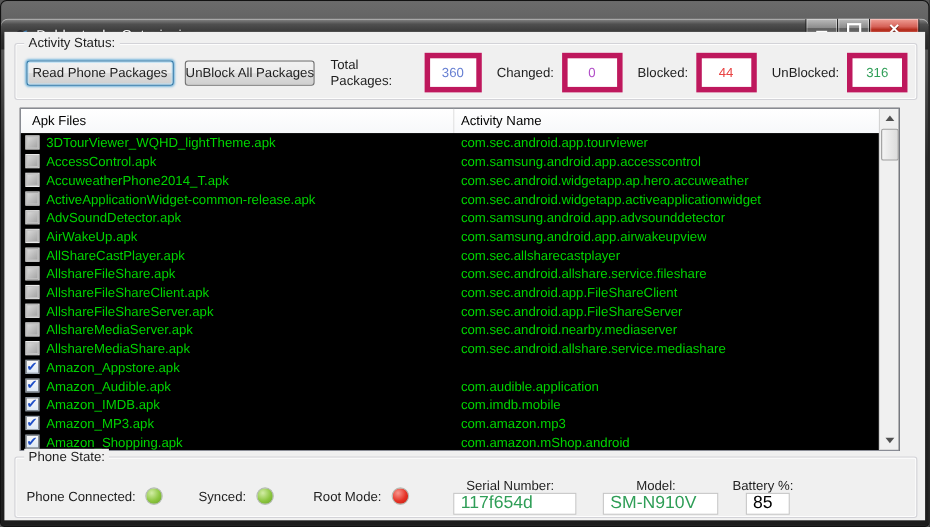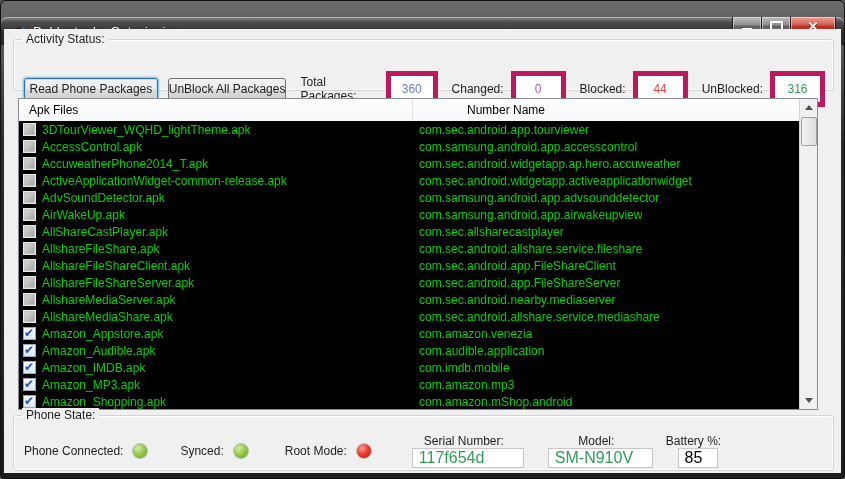--- a/index.html
+++ b/index.html
@@ -23,33 +23,33 @@
     background:linear-gradient(#f0a198,#d66258 40%,#b52e1e 55%,#c6473a);}
   .glyph-min{width:10px;height:3px;background:#fff;box-shadow:0 1px 1px #333;margin-top:6px;}
   .glyph-max{width:9px;height:7px;border:2px solid #fff;box-shadow:0 1px 1px #333;}
   .glyph-close{color:#fff;font-size:13px;font-weight:bold;text-shadow:0 1px 1px #53150e;line-height:1;}
   
   .client{position:absolute;left:3px;right:3px;top:28px;bottom:5px;background:#f0f0f0;}
   .groupbox{position:absolute;border:1px solid #d3d3d8;border-radius:3px;box-shadow:inset 0 0 0 1px #fdfdfd;}
   .gb-legend{position:absolute;top:-8px;left:8px;background:#f0f0f0;padding:0 4px;font-size:12px;color:#1e1e1e;}
   
   .gb-activity{left:9px;top:10px;width:819px;height:50px;}
-  .act-row{position:absolute;left:10px;right:8px;top:31px;display:flex;align-items:center;}
+  .act-row{position:absolute;left:10px;right:8px;top:8px;display:flex;align-items:center;}
   .btn{height:23px;box-sizing:border-box;border:1px solid #707070;border-radius:3px;font-size:12px;color:#1e1e1e;
     background:linear-gradient(#f2f2f2 0%,#ebebeb 49%,#dddddd 50%,#cfcfcf 100%);
     display:flex;align-items:center;justify-content:center;font-family:"Liberation Sans",sans-serif;}
   .btn-read{width:143px;border:1px solid #2a76a8;box-shadow:0 0 2px 1px #7ab8dd,inset 0 0 0 1px #b9e0f5;}
   .btn-unblock{width:127px;margin-left:10px;}
   .counter{display:flex;align-items:center;margin-left:14px;}
   .cnt-label{font-size:12px;color:#1e1e1e;}
   .cnt-value{width:55px;height:36px;box-sizing:border-box;border:5px solid #be185d;background:#fff;margin-left:7px;
     display:flex;align-items:center;justify-content:center;font-size:12px;}
   
   .listview{position:absolute;left:14px;top:69px;width:800px;height:312px;box-sizing:border-box;border:1px solid #898c95;background:#000;}
-  .lv-header{position:absolute;left:0;top:0;right:17px;height:22px;background:linear-gradient(#ffffff,#f7f8fa);border-bottom:1px solid #d0d0d0;display:flex;gap:48px;}
+  .lv-header{position:absolute;left:0;top:0;right:17px;height:22px;background:linear-gradient(#ffffff,#f7f8fa);border-bottom:1px solid #d0d0d0;display:flex;}
   .lv-h-col{font-size:12px;color:#000;display:flex;align-items:center;padding-left:10px;box-sizing:border-box;}
   .lv-h-col.c1{width:394px;border-right:1px solid #e2e2e2;}
   .lv-h-col.c2{flex:1;padding-left:6px;}
   .lv-body{position:absolute;left:0;top:22px;right:17px;bottom:0;background:#000;overflow:hidden;}
   .lv-row{height:17px;display:flex;align-items:center;}
   .cbx{width:13px;height:13px;box-sizing:border-box;margin-left:4px;flex:0 0 auto;position:relative;}
   .cbx.unchecked{border:1px solid #e9e9e9;background:linear-gradient(135deg,#dedede,#9f9f9f);box-shadow:inset 0 0 0 1px #c4c4c4;}
   .cbx.checked{border:1px solid #9fa8b2;background:linear-gradient(#f8f8f8,#dde8f4);}
   .cbx.checked::after{content:"✔";position:absolute;left:0px;top:-2px;font-size:12px;color:#2050c8;}
   .apk-name{color:var(--list-green);font-size:12px;margin-left:6px;width:371px;white-space:nowrap;overflow:hidden;}
@@ -126,21 +126,21 @@
         <div class="counter">
           <span class="cnt-label">UnBlocked:</span>
           <span class="cnt-value" style="color: rgb(47, 158, 87);">316</span>
         </div>
       </div>
     </div>
 
     <div class="listview">
       <div class="lv-header">
         <div class="lv-h-col c1">Apk Files</div>
-        <div class="lv-h-col c2">Number Name</div>
+        <div class="lv-h-col c2">Activity Name</div>
       </div>
       <div class="lv-body">
           <div class="lv-row">
     <span class="cbx unchecked"></span>
     <span class="apk-name">3DTourViewer_WQHD_lightTheme.apk</span>
     <span class="pkg-name">com.sec.android.app.tourviewer</span>
   </div>
           <div class="lv-row">
     <span class="cbx unchecked"></span>
     <span class="apk-name">AccessControl.apk</span>
@@ -192,21 +192,20 @@
     <span class="pkg-name">com.sec.android.nearby.mediaserver</span>
   </div>
           <div class="lv-row">
     <span class="cbx unchecked"></span>
     <span class="apk-name">AllshareMediaShare.apk</span>
     <span class="pkg-name">com.sec.android.allshare.service.mediashare</span>
   </div>
           <div class="lv-row">
     <span class="cbx checked"></span>
     <span class="apk-name">Amazon_Appstore.apk</span>
-    <span class="pkg-name">com.amazon.venezia</span>
   </div>
           <div class="lv-row">
     <span class="cbx checked"></span>
     <span class="apk-name">Amazon_Audible.apk</span>
     <span class="pkg-name">com.audible.application</span>
   </div>
           <div class="lv-row">
     <span class="cbx checked"></span>
     <span class="apk-name">Amazon_IMDB.apk</span>
     <span class="pkg-name">com.imdb.mobile</span>

